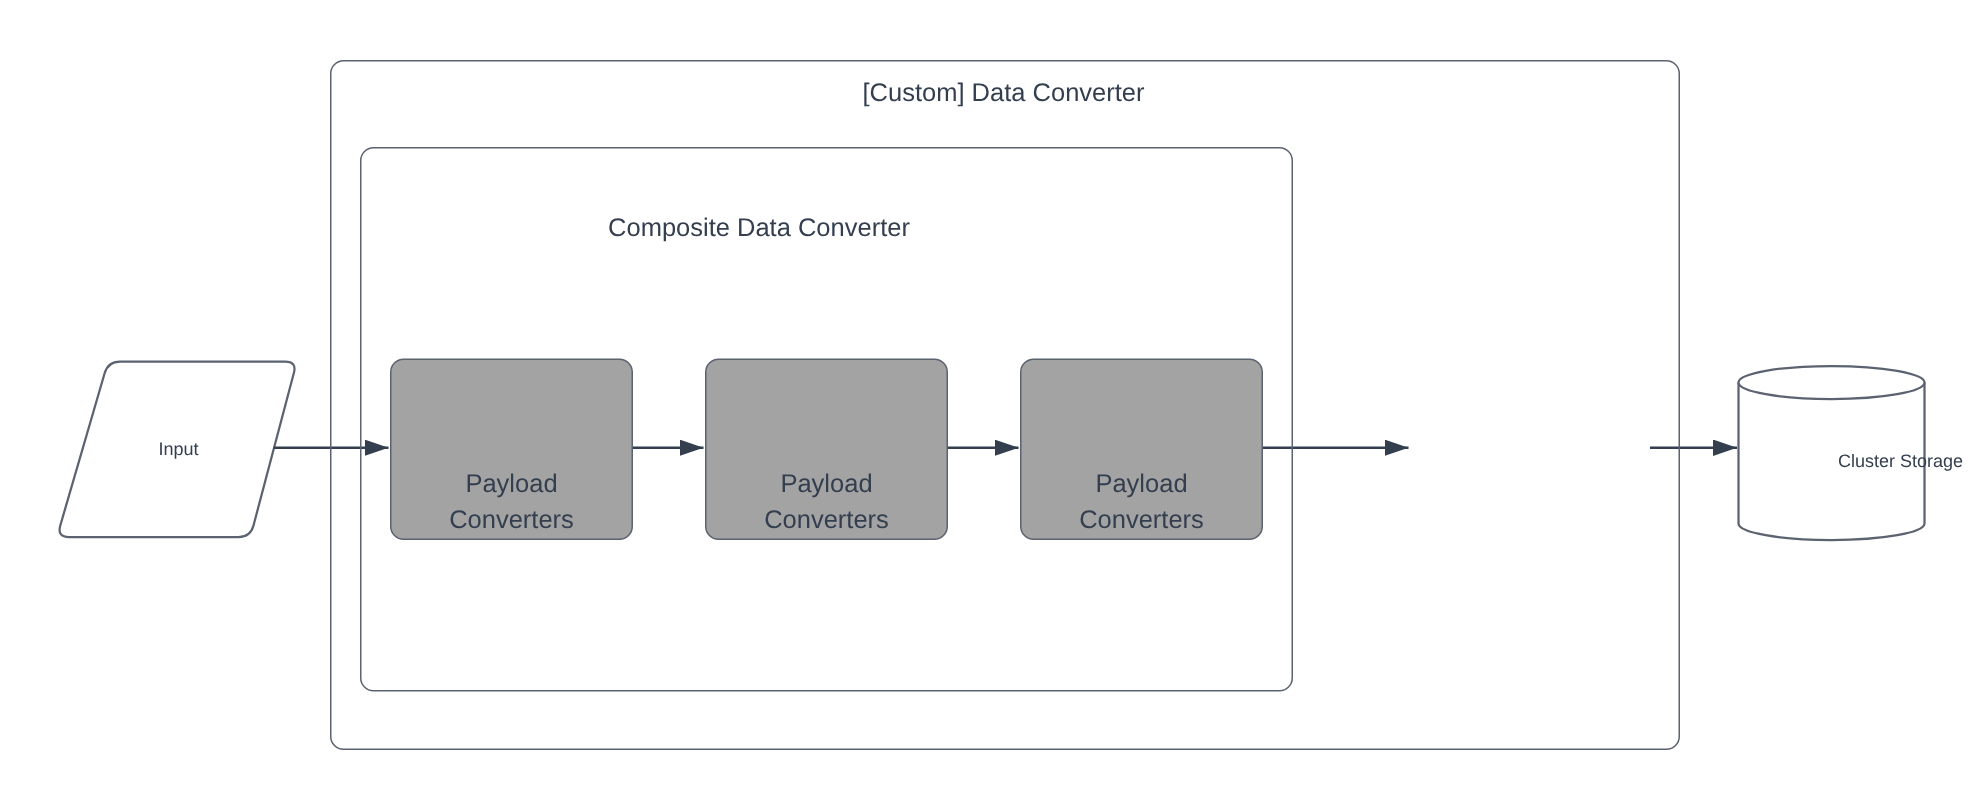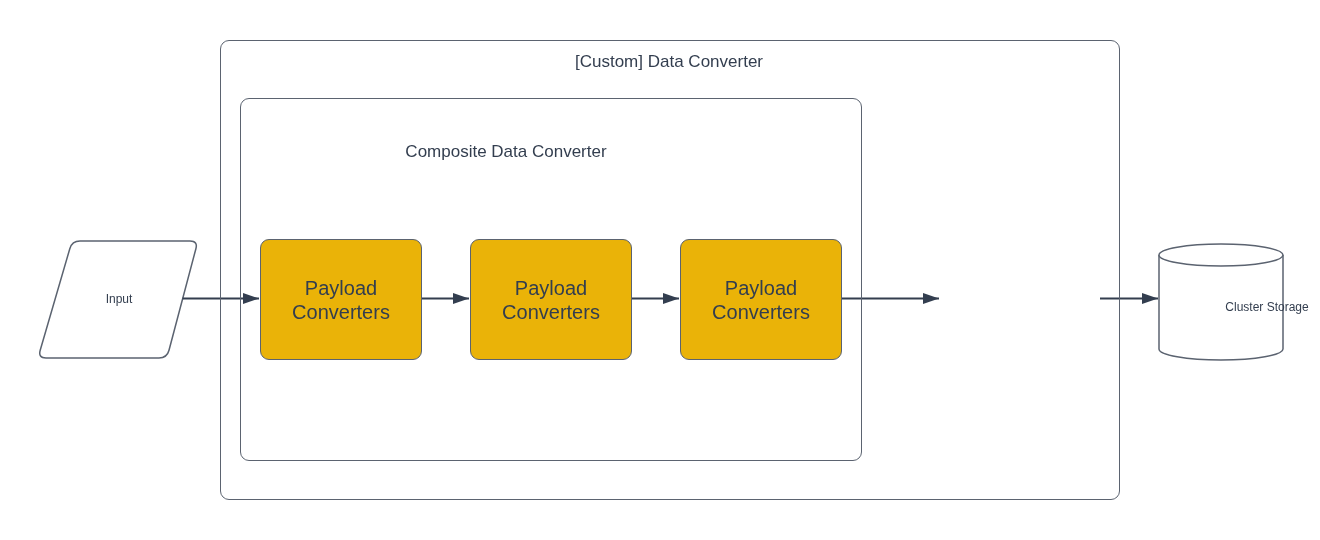--- a/index.html
+++ b/index.html
@@ -35,24 +35,24 @@
     text-align:center;
     font-size:17px;
     line-height:20px;
     color:var(--text);
   }
   .node{
     position:absolute;
     z-index:3;
     border:1.5px solid var(--stroke);
     border-radius:9px;
-    background:#eab308;
-    display:flex;align-items:center;justify-content:center;
+    background:#a3a3a3;
+    display:flex;align-items:flex-end;justify-content:center;
     text-align:center;
-    font-size:20px;line-height:24px;
+    font-size:17px;line-height:24px;
   }
   .node .lbl{display:inline-block;}
   .lbl-narrow{max-width:112px;}
   .lbl-codec{max-width:92px;}
   .codec-bars{
     position:absolute;left:15.5px;right:15.5px;top:0;bottom:0;
     border-left:1.5px solid var(--stroke);
     border-right:1.5px solid var(--stroke);
     pointer-events:none;
   }

